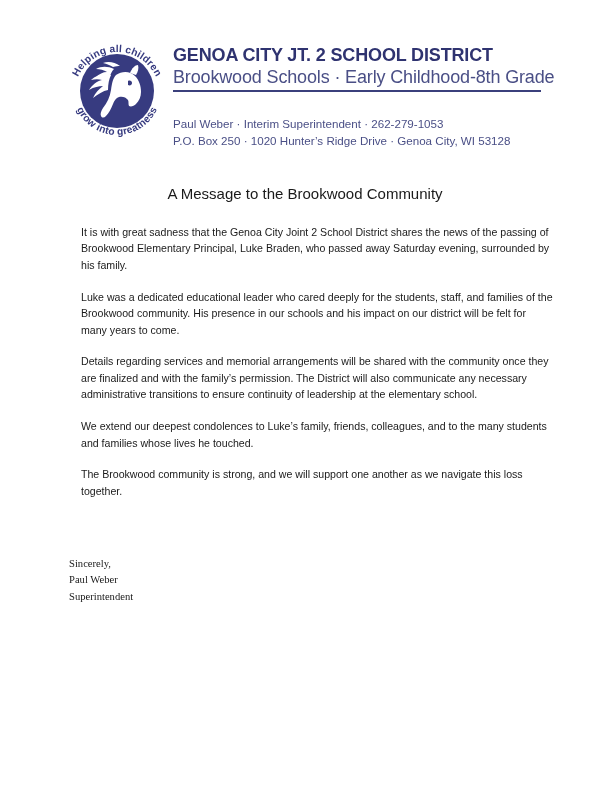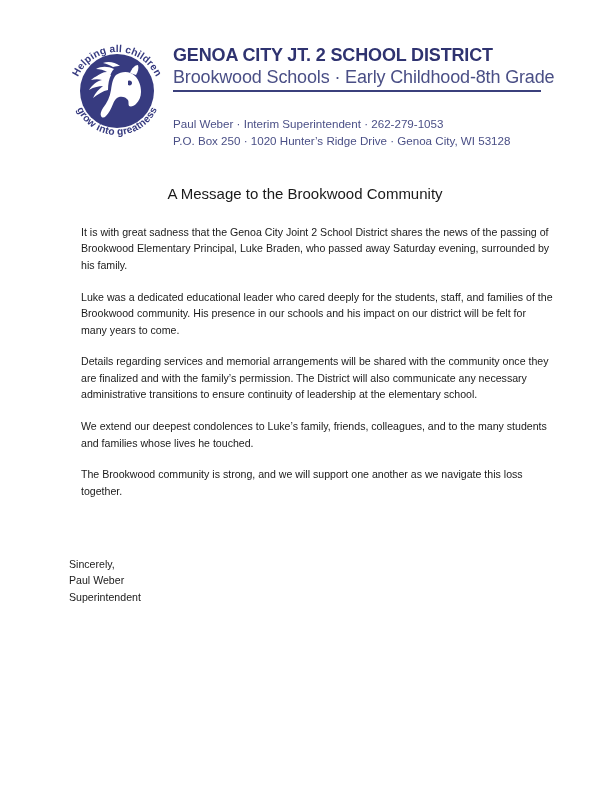--- a/index.html
+++ b/index.html
@@ -97,20 +97,21 @@
     margin: 0 0 15.5px 0;
     text-align: left;
   }
   .para:last-child { margin-bottom: 0; }
 
   .signature-block {
     position: absolute;
     left: 69px;
     top: 556px;
     width: 472px;
+    font-family: Liberation Serif, serif;
   }
   .sig-line {
     font-size: 10.6px;
     color: #1a1a1a;
     line-height: 16.4px;
   }
 </style>
 </head>
 <body>
 

